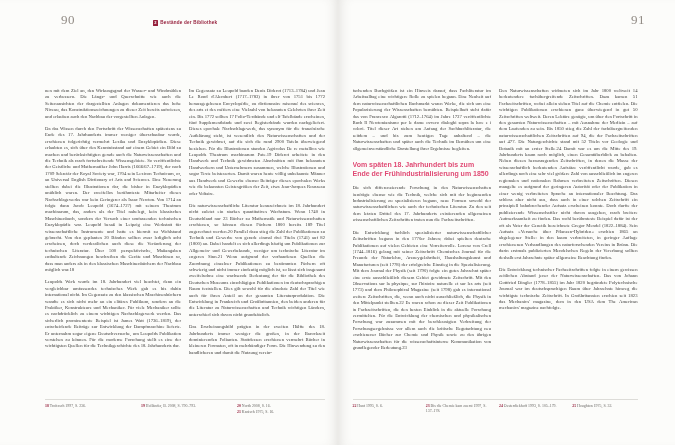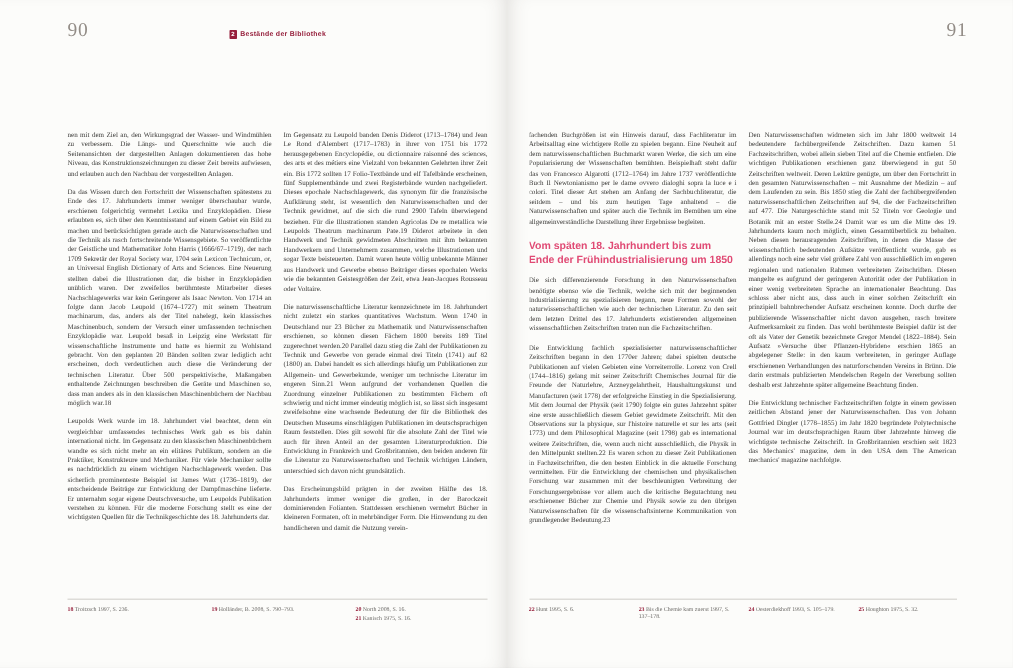--- a/index.html
+++ b/index.html
@@ -10,21 +10,21 @@
   }
   .page{
     position:absolute;top:0;bottom:0;width:337.5px;background:#fcfcfa;
   }
   .page-left{left:0;box-shadow:inset -10px 0 14px -10px rgba(60,50,45,.18);}
   .page-right{left:337.5px;box-shadow:inset 10px 0 14px -10px rgba(60,50,45,.18);}
   .page-number{
     position:absolute;top:12px;font-size:13px;color:#928c86;
     font-family:"Liberation Serif", serif;letter-spacing:.5px;
   }
-  .page-left .page-number{left:45px;}
+  .page-left .page-number{left:61px;}
   .page-right .page-number{right:30px;text-align:right;}
   .running-header{
     position:absolute;top:20px;left:45px;width:280px;text-align:center;
     color:#96203c;font-size:4.6px;font-weight:bold;
     font-family:"Liberation Sans", sans-serif;letter-spacing:.2px;
   }
   .chapter-badge{
     display:inline-block;background:#96203c;color:#fff;
     width:5.5px;height:5.5px;line-height:5.5px;text-align:center;
     font-size:4px;vertical-align:middle;margin-right:2px;border-radius:.5px;

